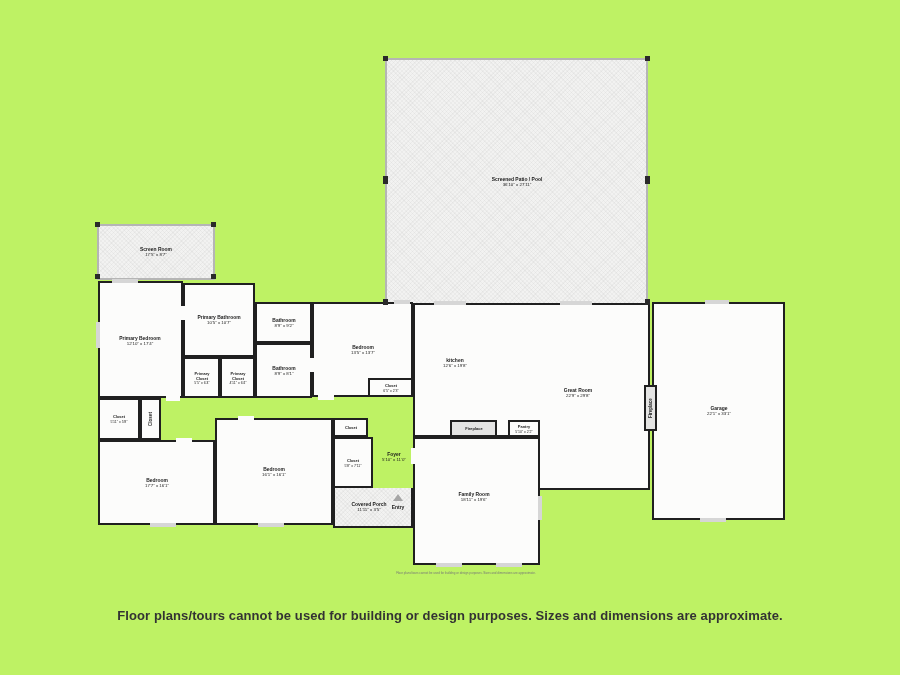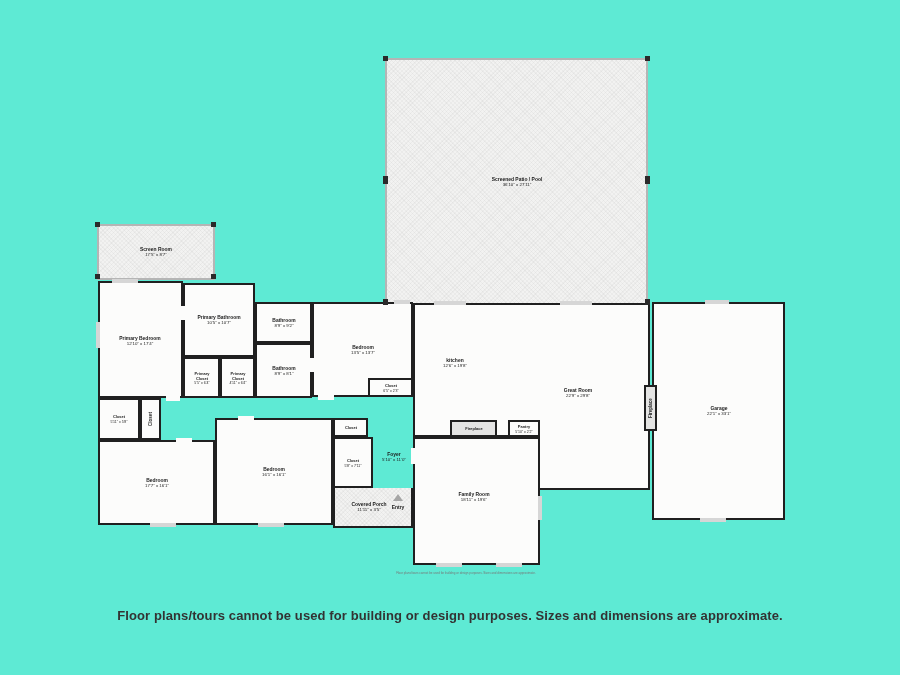--- a/index.html
+++ b/index.html
@@ -1,16 +1,16 @@
 <!DOCTYPE html>
 <html><head>
 <meta charset="utf-8">
 <style>
   html,body{margin:0;padding:0;background:#fff;}
-  #stage{position:relative;width:900px;height:675px;background:#5eead4;overflow:hidden;
+  #stage{position:relative;width:900px;height:675px;background:#bef264;overflow:hidden;
          font-family:"Liberation Sans", sans-serif;}
   .room{position:absolute;box-sizing:border-box;}
   .room.indoor{background:#fcfcfb;}
   .room.outdoor{background:#f2f2f1;
     background-image:repeating-linear-gradient(45deg, rgba(0,0,0,0.030) 0 1px, transparent 1px 3px),
                      repeating-linear-gradient(-45deg, rgba(0,0,0,0.030) 0 1px, transparent 1px 3px);}
   .room.fixture{background:#e4e4e3;}
   .room.labelzone{background:transparent;}
   .opening{position:absolute;z-index:4;}
   .post{position:absolute;z-index:5;background:#2a2a2a;}

